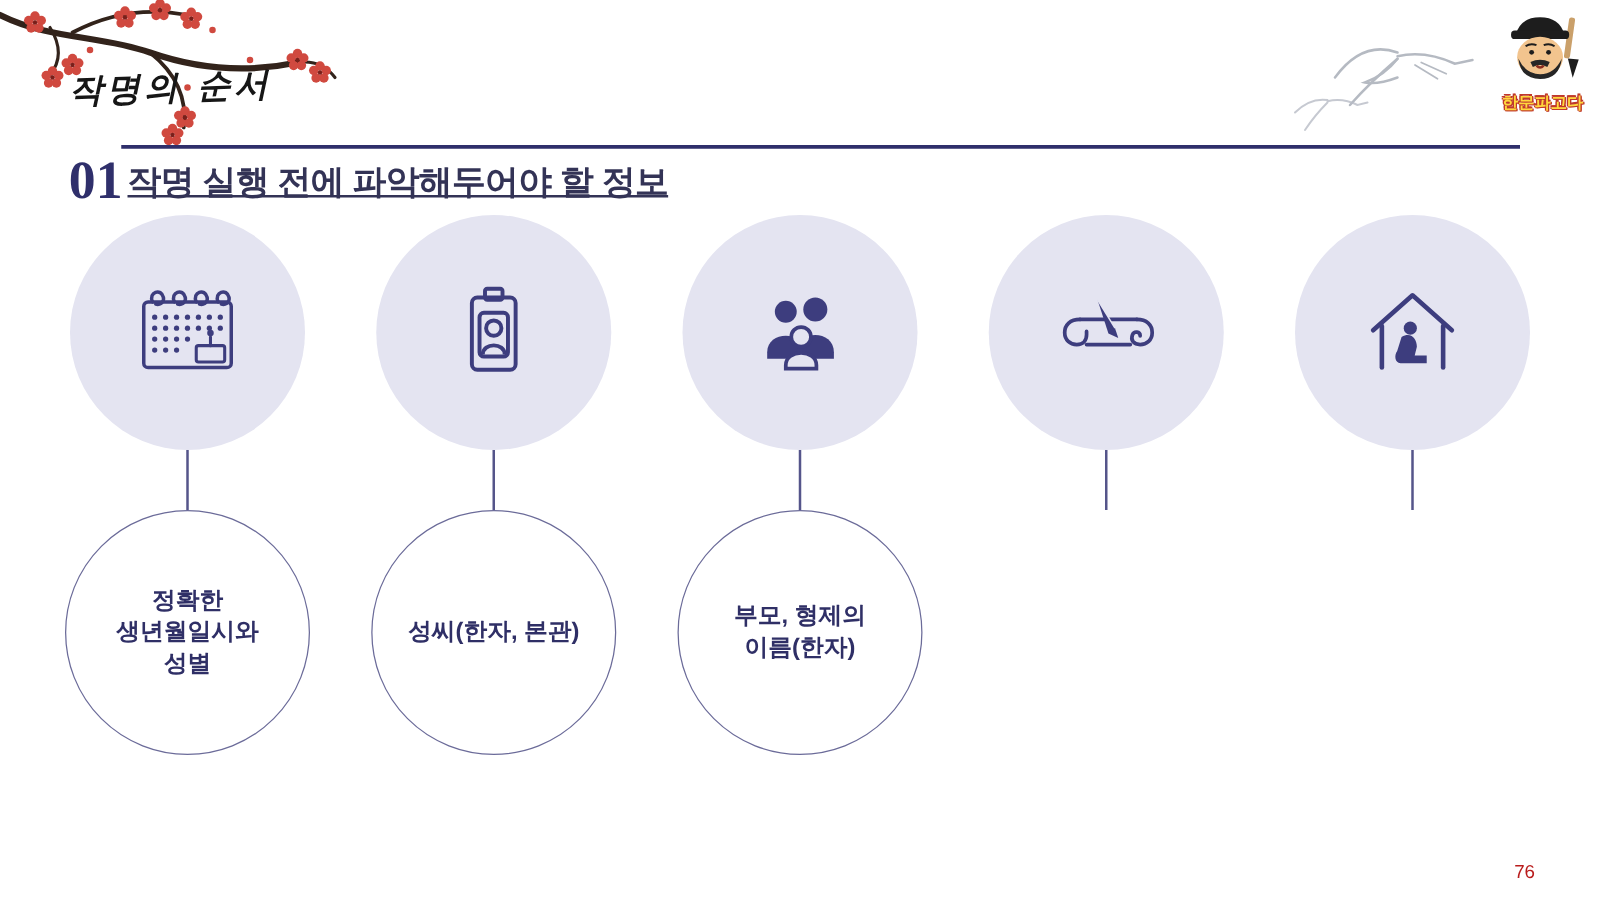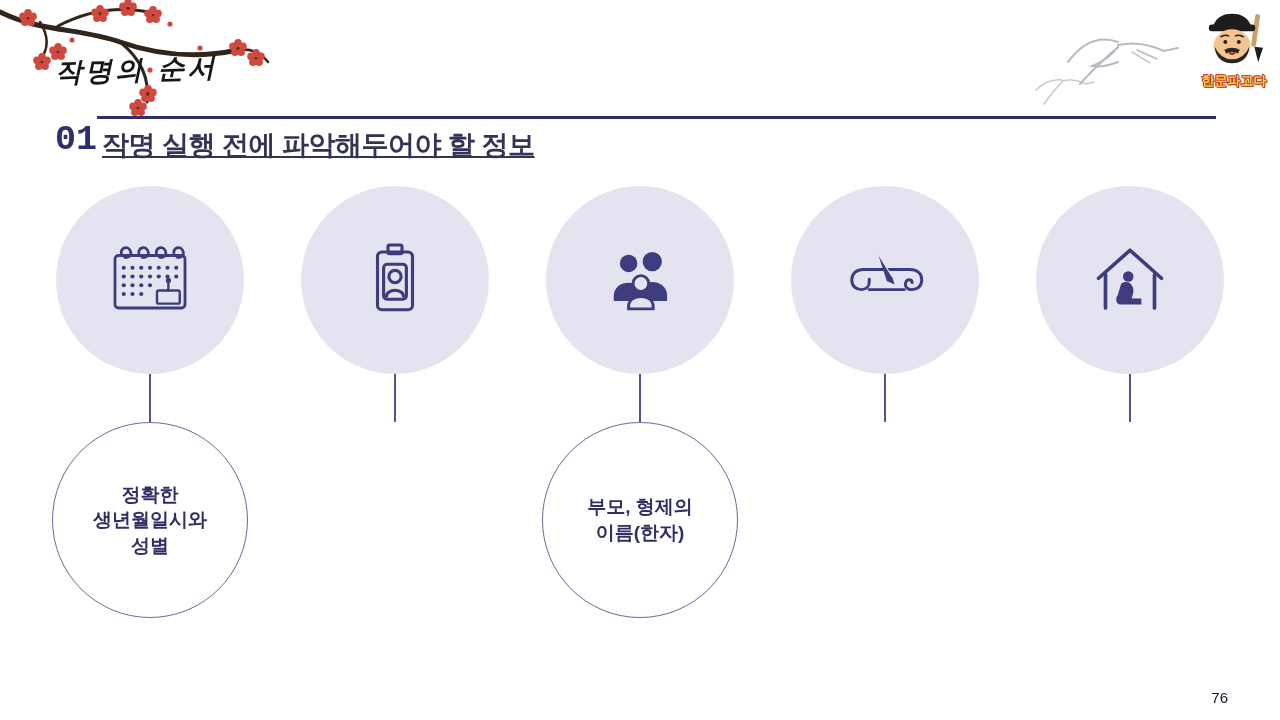--- a/index.html
+++ b/index.html
@@ -31,32 +31,32 @@
     color: #ffd83d;
     text-shadow: 1px 0 0 #c0392b, -1px 0 0 #c0392b, 0 1px 0 #c0392b, 0 -1px 0 #c0392b, 1px 1px 0 #c0392b, -1px -1px 0 #c0392b;
     white-space: nowrap;
     text-align: center;
   }
 
   
   .divider { position: absolute; left: 97px; top: 116px; width: 1119px; height: 3px; background: #2f2f6b; }
   .section-number {
     position: absolute; left: 55px; top: 120px;
-    font-size: 35px; font-weight: 800; color: #2f2f6b;
-    font-family: Liberation Mono, monospace;
+    font-size: 43px; font-weight: 800; color: #2f2f6b;
+    font-family: Liberation Serif, serif;
   }
   .section-title {
     position: absolute; left: 102px; top: 127px;
     font-size: 27px; font-weight: 700; color: #333356;
     letter-spacing: -0.5px; white-space: nowrap; text-decoration: underline;
   }
 
   
   .diagram {
-    position: absolute; left: 52px; top: 186px; width: 1176px;
+    position: absolute; left: 52px; top: 172px; width: 1176px;
     display: flex; justify-content: space-between;
   }
   .item-col { width: 196px; display: flex; flex-direction: column; align-items: center; }
   .icon-circle {
     width: 188px; height: 188px; border-radius: 50%;
     background: #e4e4f1;
     display: flex; align-items: center; justify-content: center;
   }
   .connector { width: 2px; height: 48px; background: #55558a; }
   .label-circle {
@@ -65,21 +65,21 @@
     display: flex; align-items: center; justify-content: center;
     text-align: center; padding: 0 8px;
   }
   .label-text {
     font-size: 19px; font-weight: 700; color: #2f2f66;
     line-height: 1.35; white-space: pre-line;
   }
 
   .page-number {
     position: absolute; right: 52px; bottom: 14px;
-    font-size: 15px; color: #0f172a;
+    font-size: 15px; color: #b91c1c;
   }
 </style>
 </head>
 <body>
 
 <div class="slide">
 
   <svg class="branch-decor" viewBox="0 0 285 125">
     <defs>
       <g id="fl">
@@ -210,20 +210,23 @@
           <g fill="none" stroke="#3d3d7e" stroke-width="3.6" stroke-linejoin="round">
             <rect x="28" y="16" width="40" height="66" rx="5"></rect>
             <rect x="40" y="8" width="16" height="10" rx="2"></rect>
             <rect x="35" y="30" width="26" height="40" rx="4"></rect>
             <circle cx="48" cy="44" r="7"></circle>
             <path d="M38 68 c0-11 20-11 20 0"></path>
           </g>
         </svg>
       </div>
       <div class="connector"></div>
+      <div class="label-circle">
+        <div class="label-text">성씨(한자, 본관)</div>
+      </div>
     </div>
 
     <div class="item-col">
       <div class="icon-circle">
         <svg width="84" height="84" viewBox="0 0 96 96">
           <g fill="#3d3d7e">
             <circle cx="35" cy="29" r="10"></circle>
             <path d="M18 66 c0-20 34-20 34 0 v6 h-34 z"></path>
             <circle cx="62" cy="27" r="11"></circle>
             <path d="M45 66 c0-21 34-21 34 0 v6 h-34 z"></path>

